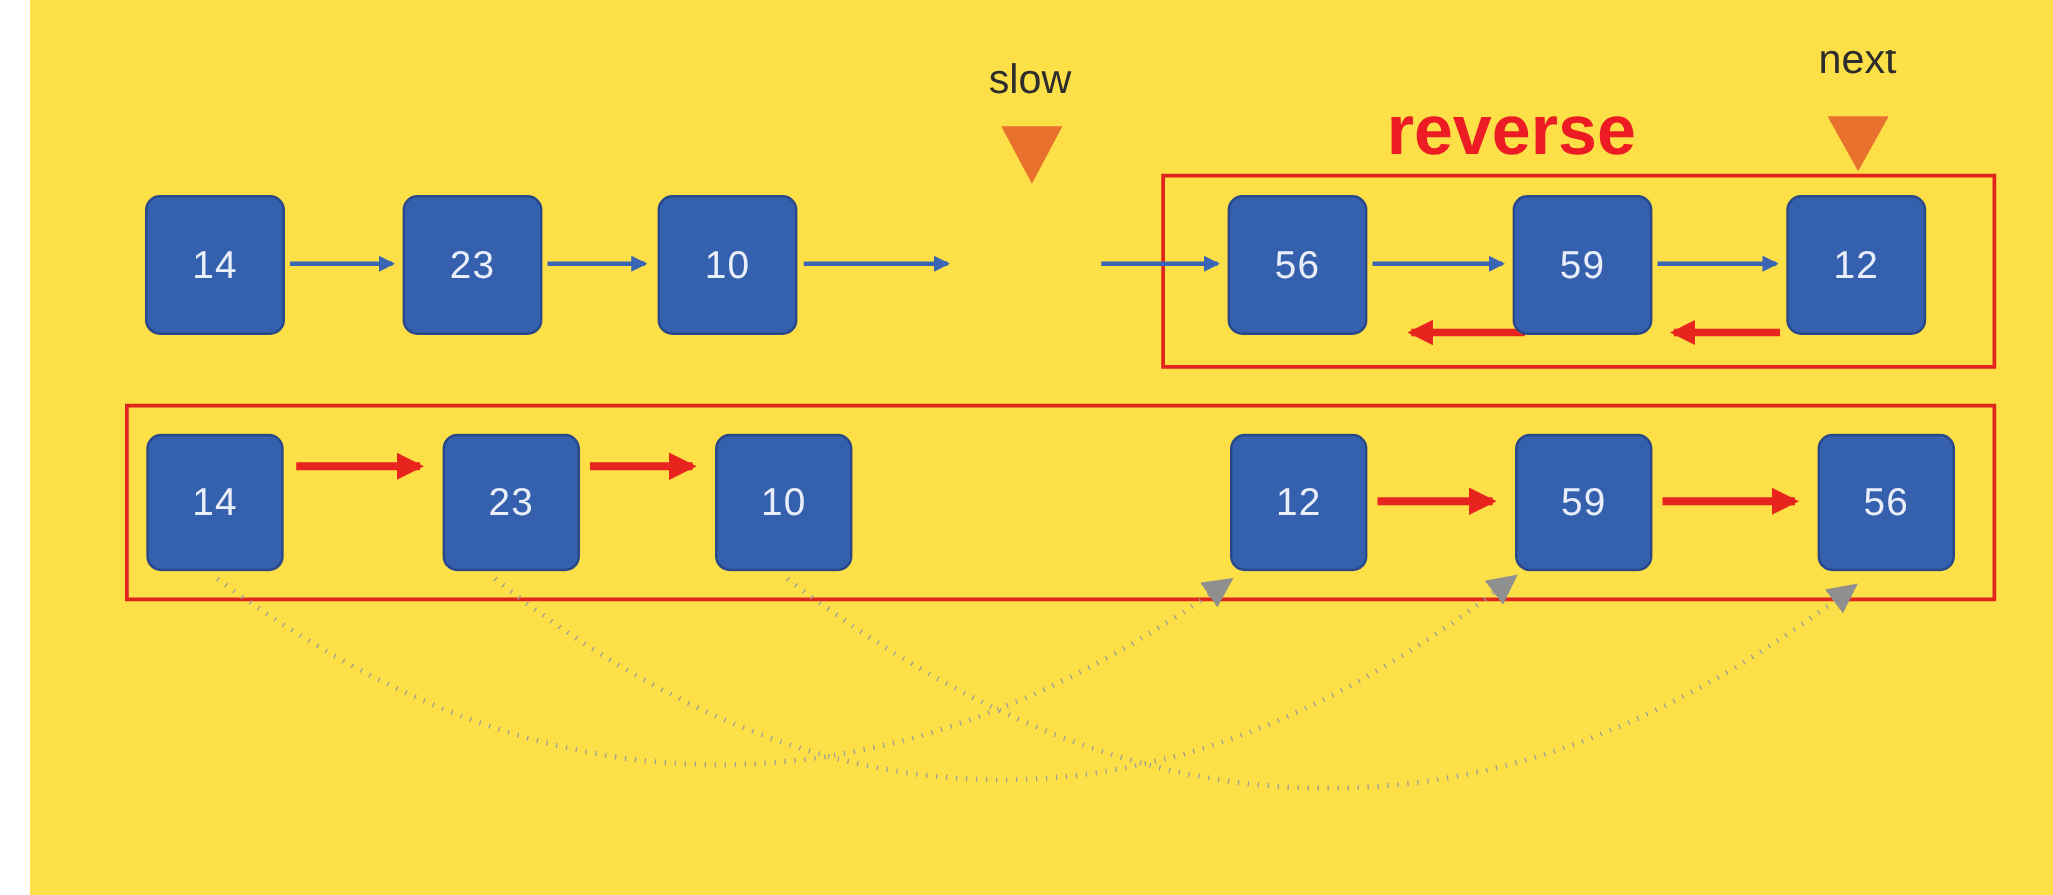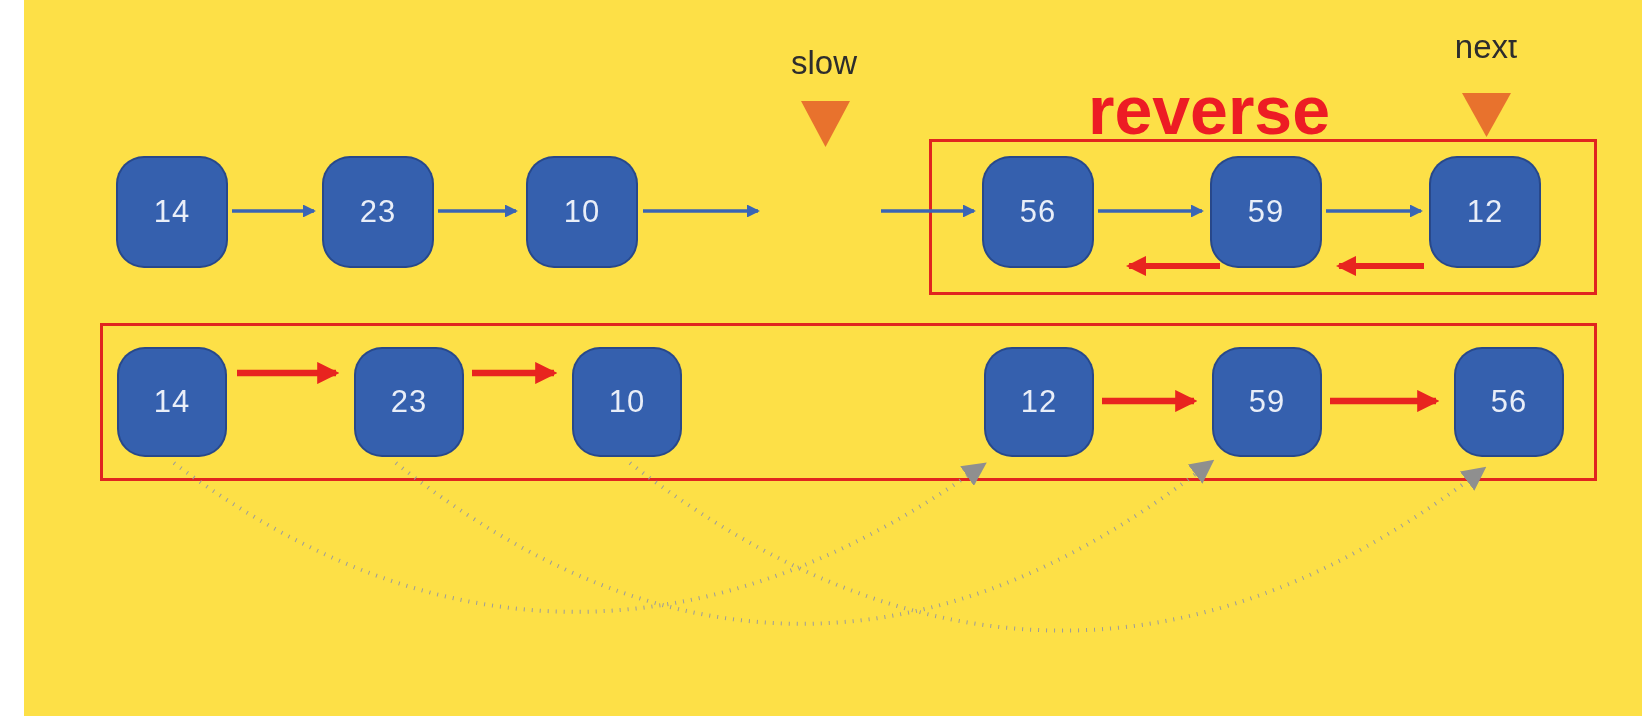--- a/index.html
+++ b/index.html
@@ -6,37 +6,37 @@
   #stage{
     position:relative;width:1642px;height:716px;background:#fde047;overflow:hidden;
     font-family:"Liberation Sans",sans-serif;
     margin-left:24px;
   }
   #stage svg{position:absolute;left:0;top:0;z-index:2;}
   .redbox{
     position:absolute;border:3px solid #e0251f;z-index:1;background:transparent;
   }
   .node{
-    position:absolute;width:112px;height:112px;border-radius:28px;
+    position:absolute;width:112px;height:112px;border-radius:12px;
     background:#3560ae;border:2px solid rgba(25,45,95,.45);box-sizing:border-box;
     display:flex;align-items:center;justify-content:center;z-index:3;
   }
   .node span{
     color:#e9eef8;font-size:31px;letter-spacing:1px;
   }
   .node.bottom{width:110px;height:110px;}
   .ptr-label{
     position:absolute;color:#2d2d2d;font-size:33px;text-align:center;z-index:4;
   }
   .clip-top{height:27px;overflow:hidden;}
   .clip-top span{display:block;margin-top:-12px;}
   .red-label{
     position:absolute;color:#ed1c24;font-weight:bold;text-align:center;z-index:4;line-height:1;
   }
-  #reverse-label{left:1025px;top:76px;width:320px;font-size:68px;}
+  #reverse-label{left:1025px;top:76px;width:320px;font-size:56px;}
   #next-label{left:712px;top:610px;width:200px;font-size:56px;}
 </style>
 </head>
 <body>
 
 <div id="stage">
 
   <div class="redbox" style="left:905px;top:139px;width:662px;height:150px;"></div>
   <div class="redbox" style="left:76px;top:323px;width:1491px;height:152px;"></div>
 

